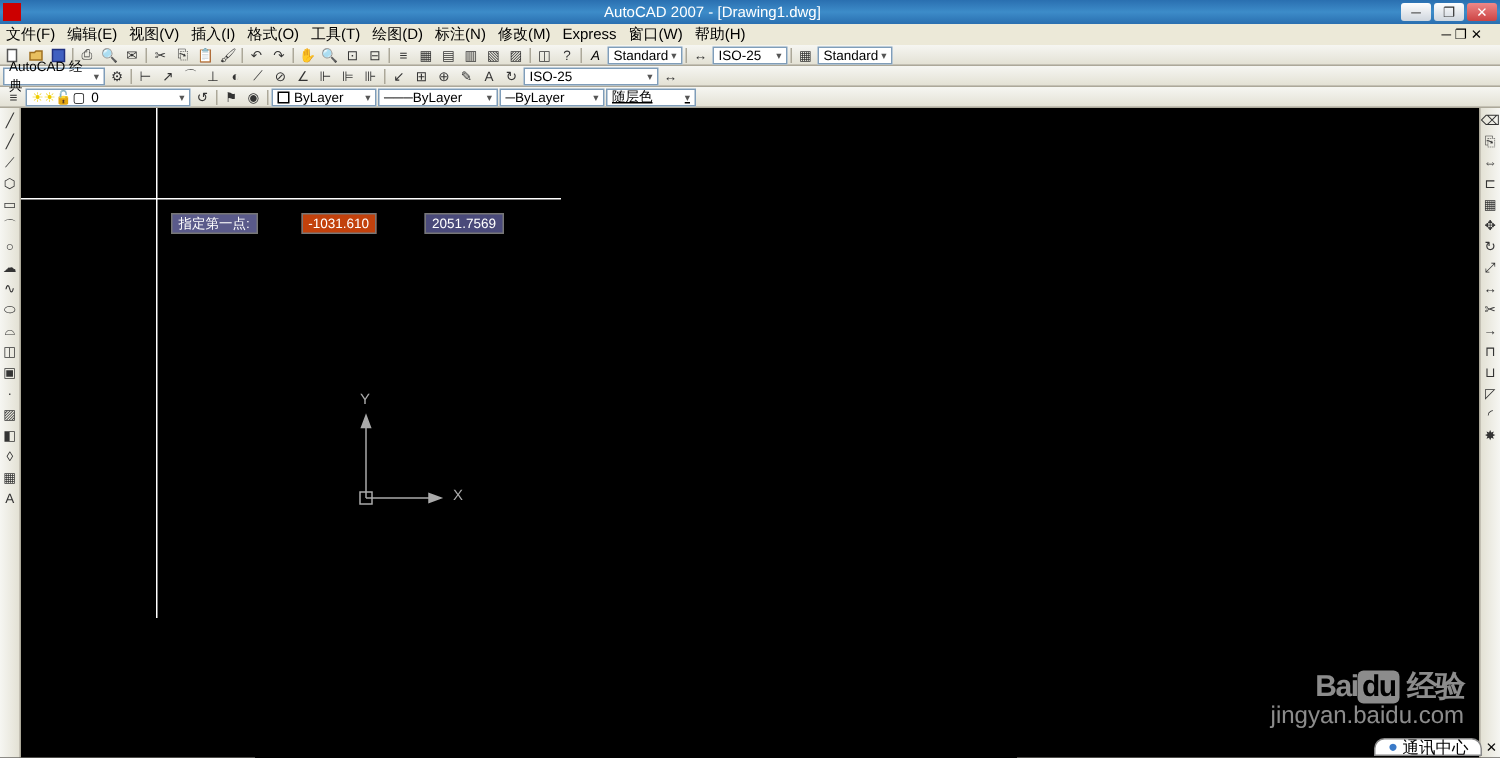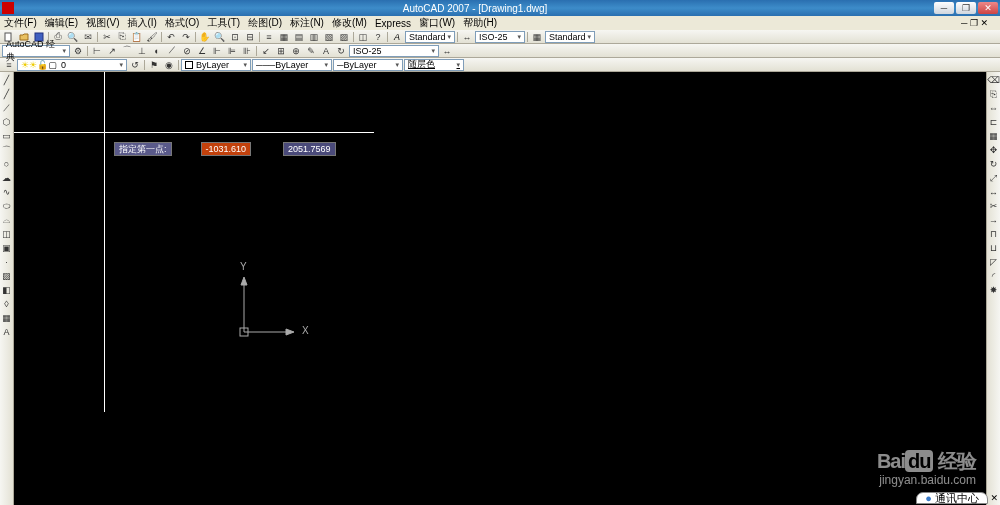--- a/index.html
+++ b/index.html
@@ -50,21 +50,21 @@
 .ucs { position:absolute; left:220px; top:195px; color:#aaa; font-size:10px; }
 .ucs svg { stroke:#aaa; fill:none; }
 .comm-center { position:absolute; right:12px; bottom:1px; background:#fff; border:1px solid #888; border-radius:7px 7px 0 0; padding:0 8px; font-size:11px; display:flex; align-items:center; height:12px; }
 .comm-center::before { content:"●"; color:#3a7ac8; margin-right:3px; }
 .close-x { position:absolute; right:2px; bottom:2px; font-size:9px; }
 
 
 .wm { position:absolute; right:10px; bottom:18px; color:rgba(255,255,255,0.55); text-align:right; pointer-events:none; }
 .wm .logo { font-size:20px; font-weight:bold; letter-spacing:-1px;text-align:right; }
 .wm .logo .du { background:rgba(255,255,255,0.55); color:#000; border-radius:4px; padding:0 3px; }
-.wm .sub { font-size:12px; margin-top:-2px; }
+.wm .sub { font-size:16px; margin-top:-2px; }
 </style>
 </head>
 <body>
 
 <div class="titlebar">
   <div class="icon"></div>
   <div class="title">AutoCAD 2007 - [Drawing1.dwg]</div>
   <div class="winbtn">─</div>
   <div class="winbtn">❐</div>
   <div class="winbtn close">✕</div>

